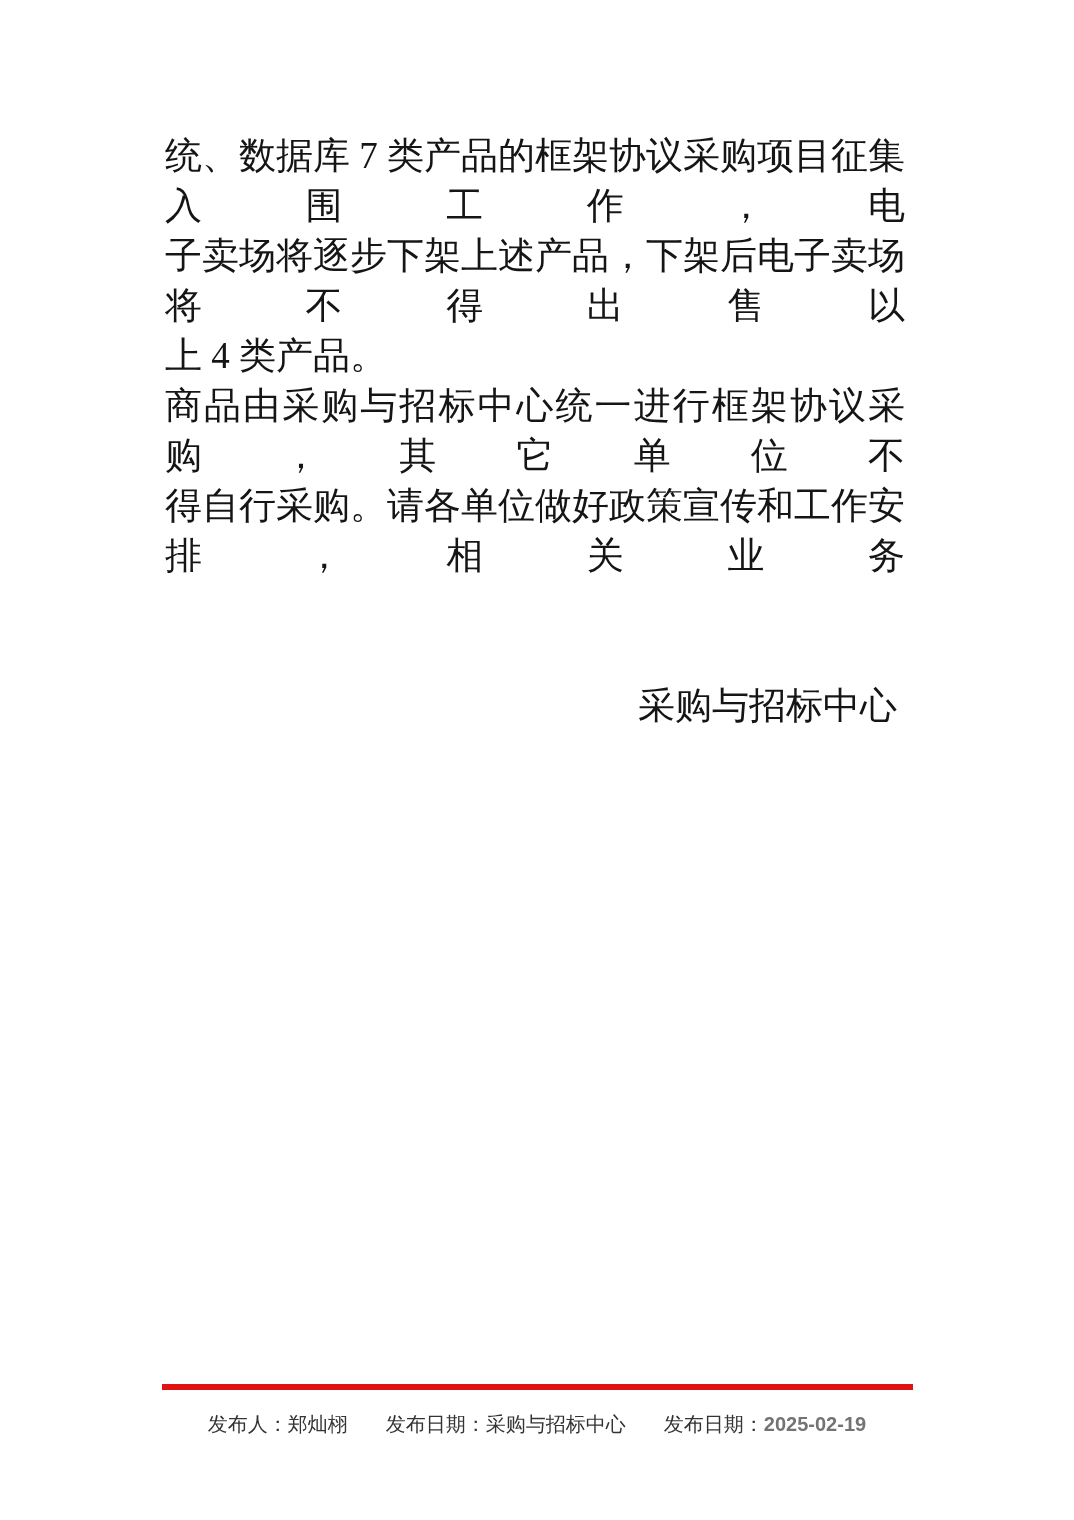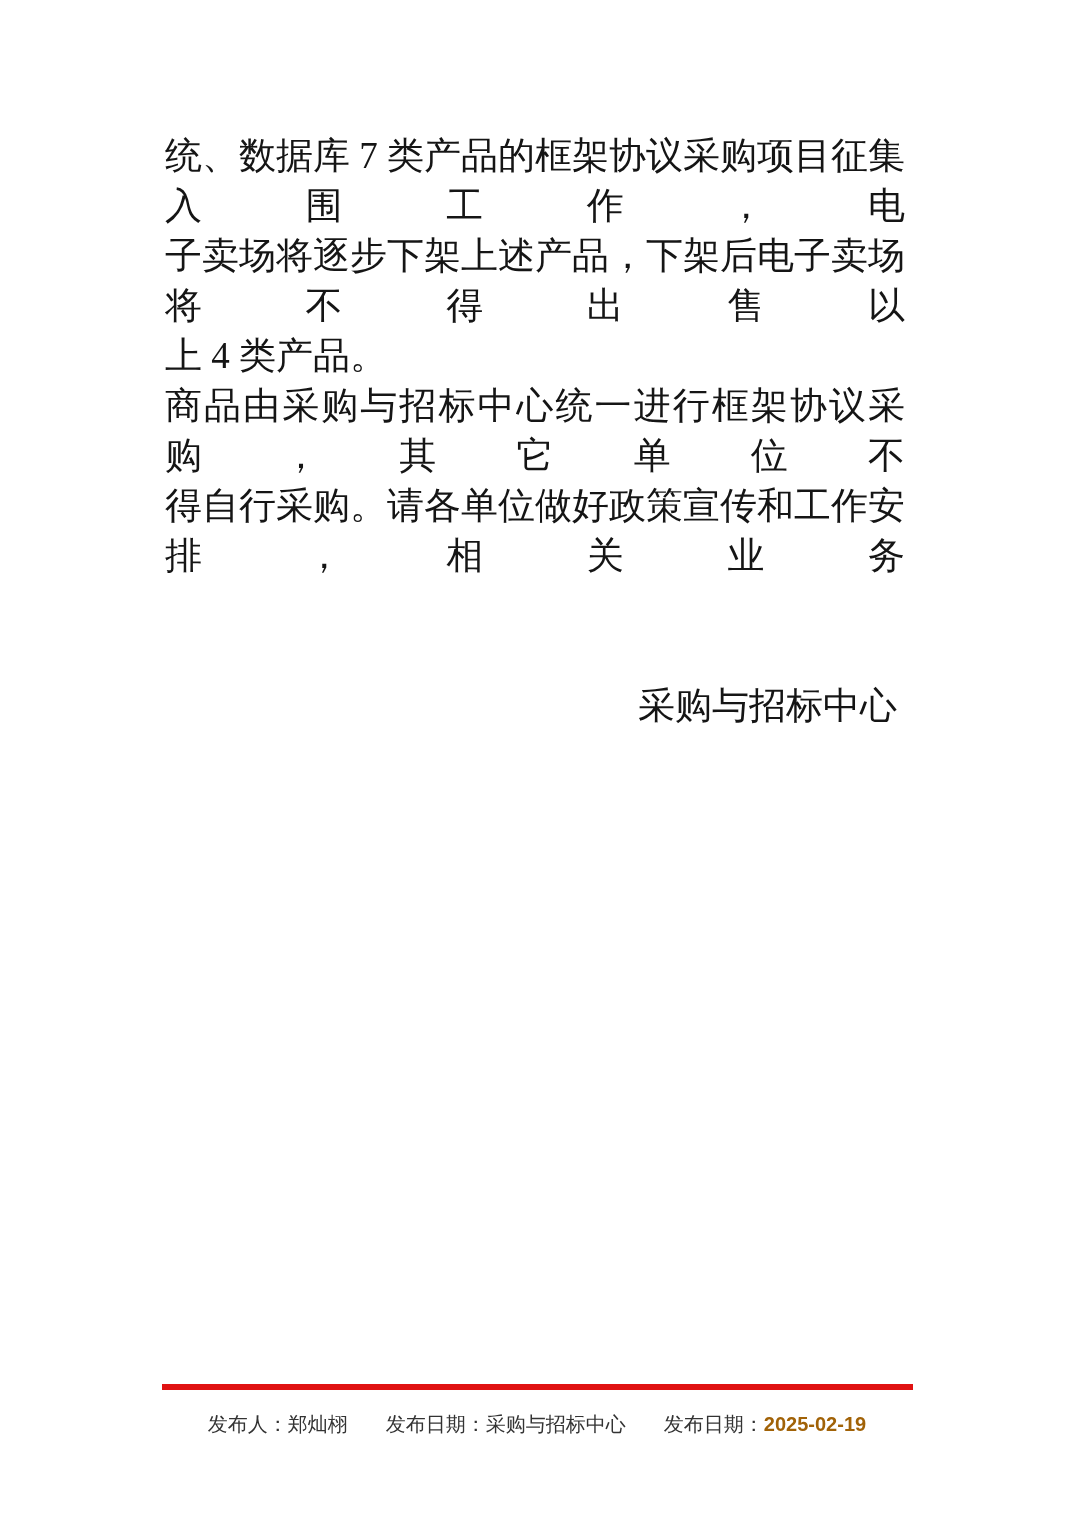--- a/index.html
+++ b/index.html
@@ -46,21 +46,21 @@
     align-items: baseline;
     gap: 38px;
     font-size: 20px;
     line-height: 24px;
     color: #333333;
   }
   .footer-item { white-space: nowrap; }
   .footer-date-value {
     font-family: "Liberation Sans", "DejaVu Sans", sans-serif;
     font-weight: 700;
-    color: #a16207;
+    color: #737373;
   }
 </style>
 </head>
 <body>
 
 <div class="page">
 
   <div class="doc-body">
     <div class="line j">统、数据库 7 类产品的框架协议采购项目征集入围工作，电</div>
     <div class="line j">子卖场将逐步下架上述产品，下架后电子卖场将不得出售以</div>

